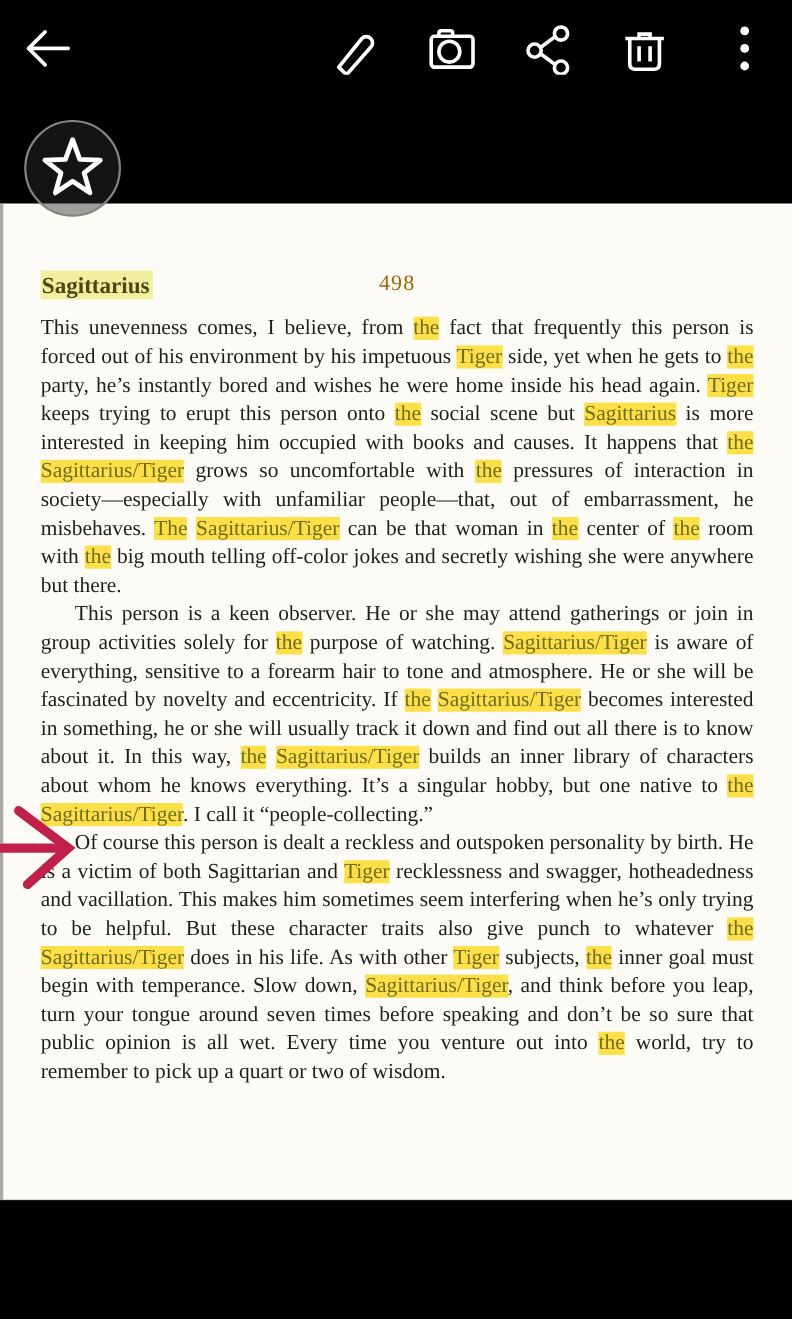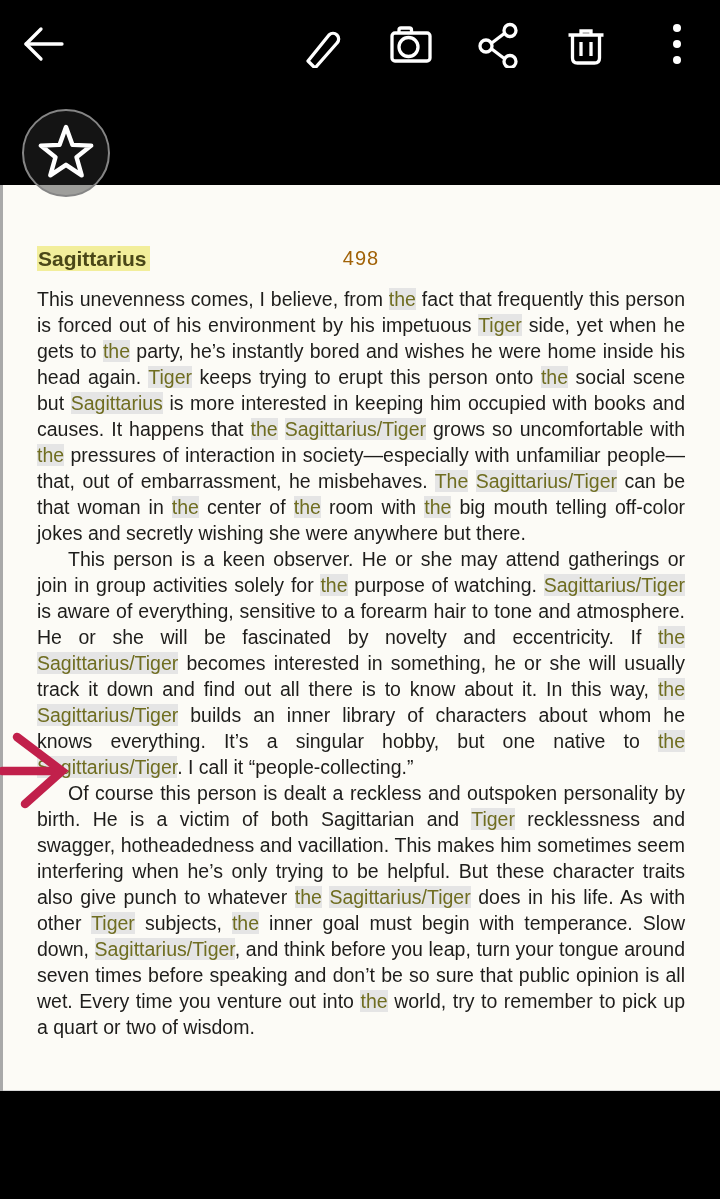--- a/index.html
+++ b/index.html
@@ -35,39 +35,39 @@
   .fav svg{display:block;width:70px;height:70px;margin:7px auto;}
   
   .photo{
     position:absolute;left:0;top:185px;width:720px;height:906px;
     background:#fcfbf6;
     box-shadow:inset 3px 0 0 #a9a9a9, inset 0 -1px 0 #d8d8d8;
     overflow:hidden;
   }
   .page{
     position:absolute;left:37px;top:61px;width:648px;
-    font-family:Liberation Sans, sans-serif;
+    font-family:Liberation Serif, serif;
     color:#1e1d1b;
   }
   .page-header{position:relative;height:28px;}
   .page-title{
     font-weight:bold;font-size:21px;line-height:26px;
     background:#f2ee9b;color:#4a4718;padding:1px 3px 1px 1px;
   }
   .page-number{
     position:absolute;left:50%;transform:translateX(-50%);
     top:1px;font-size:20px;letter-spacing:1px;color:#a16207;
   }
   .paras{margin-top:12px;}
   .book-para{
     margin:0;font-size:19.5px;line-height:26px;
     text-align:justify;text-justify:inter-word;
   }
   .book-para.indent{text-indent:31px;}
-  .hl{background:#e5e5e5;color:#6f6d20;}
+  .hl{background:#fde047;color:#6f6d20;}
   
   .arrow{position:absolute;left:0px;top:546px;width:78px;height:84px;z-index:4;}
 </style>
 </head>
 <body>
 
 <div class="screen">
 
   <header class="toolbar">
     <button class="icon-btn btn-back">

